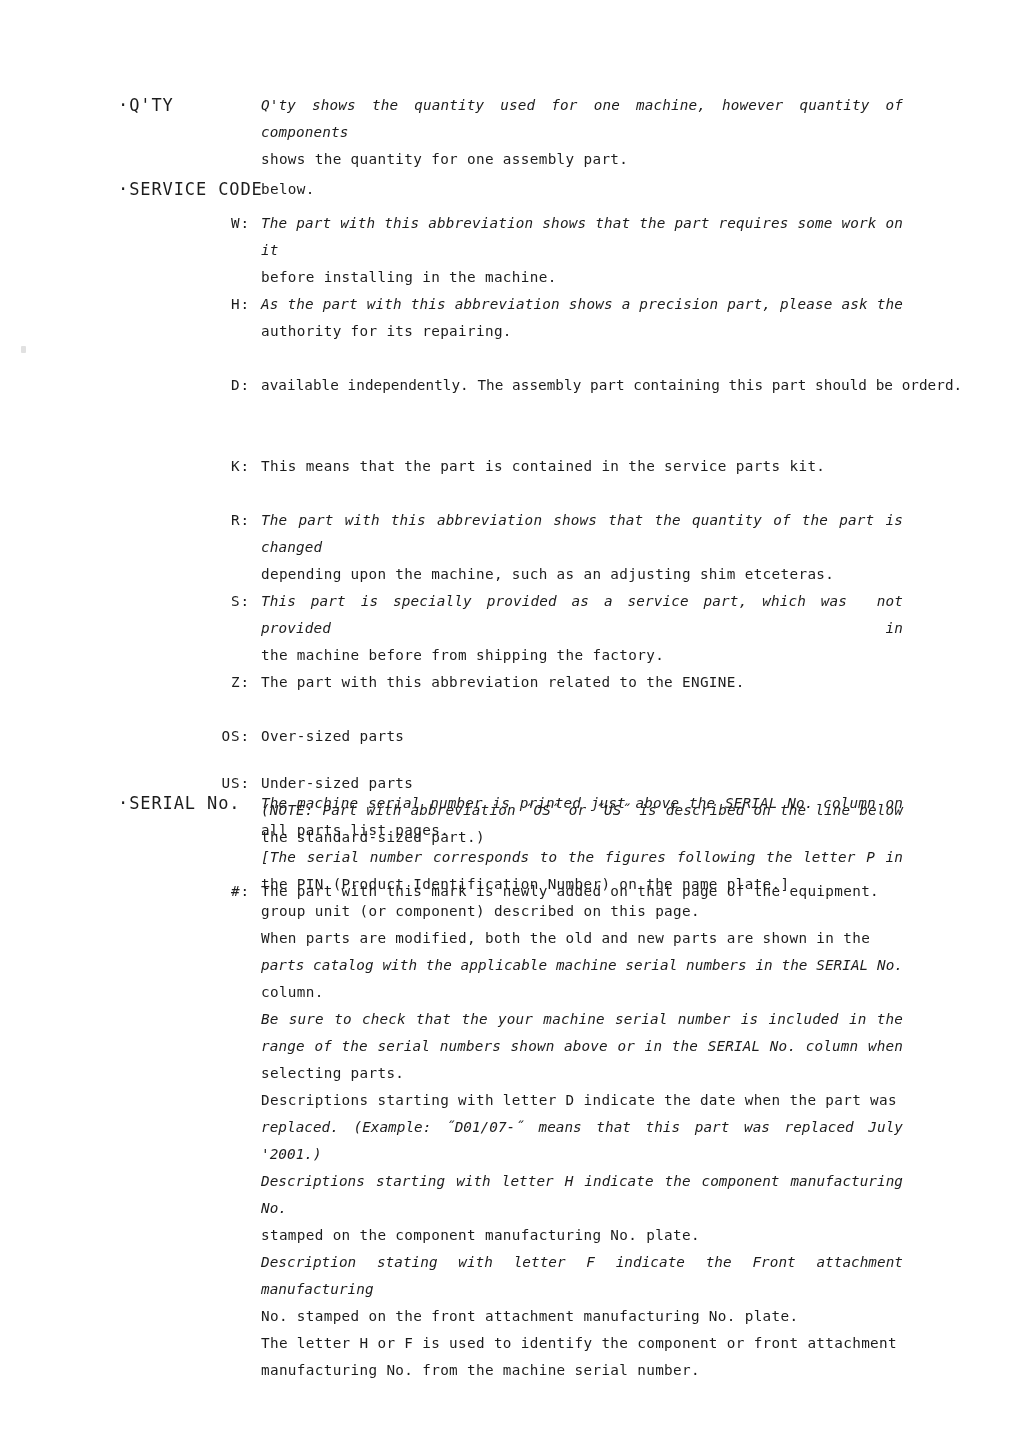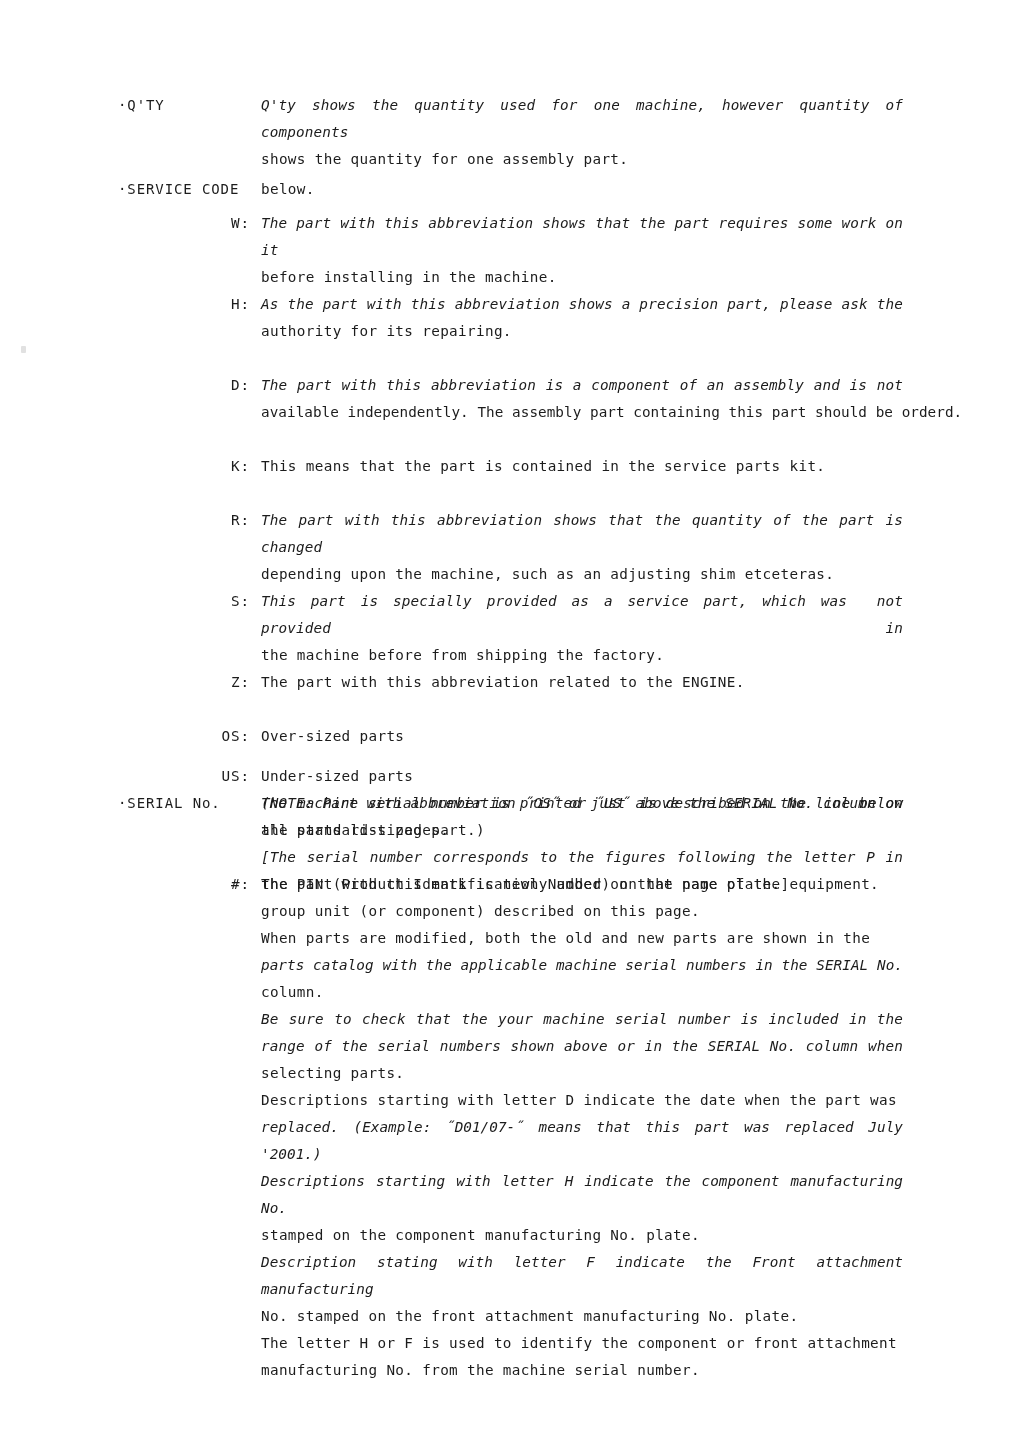--- a/index.html
+++ b/index.html
@@ -42,21 +42,21 @@
     position: relative;
     min-height: 27px;
   }
 
   
   .topic {
     position: absolute;
     left: 118px;
     top: 0;
     white-space: pre;
-    font-size: 14px;
+    font-size: 17px;
     letter-spacing: .9px;
     line-height: 27px;
   }
 
   
   .code {
     position: absolute;
     left: 150px;
     width: 100px;          
     top: 0;
@@ -130,21 +130,20 @@
       <span class="code">H:</span>
       <div class="body">
         <span class="line j">As the part with this abbreviation shows a precision part, please ask the</span>
         <span class="line">authority for its repairing.</span>
       </div>
     </div>
 
     <div class="row" style="margin-top:54px;">
       <span class="code">D:</span>
       <div class="body">
-        <span class="line j">The part with this abbreviation is a component of an assembly and is not</span>
         <span class="line" style="letter-spacing:.05px;">available independently. The assembly part containing this part should be orderd.</span>
       </div>
     </div>
 
     <div class="row" style="margin-top:54px;">
       <span class="code">K:</span>
       <div class="body">
         <span class="line">This means that the part is contained in the service parts kit.</span>
       </div>
     </div>
@@ -173,21 +172,21 @@
     </div>
 
 
     <div class="row" style="margin-top:27px;">
       <span class="code">OS:</span>
       <div class="body">
         <span class="line">Over-sized parts</span>
       </div>
     </div>
 
-    <div class="row" style="margin-top:13px;">
+    <div class="row" style="margin-top:20px;">
       <span class="code">US:</span>
       <div class="body">
         <span class="line">Under-sized parts</span>
         <span class="line j note-indent">(NOTE: Part with abbreviation ˝OS˝ or ˝US˝ is described on the line below</span>
         <span class="line note-indent">the standard-sized part.)</span>
       </div>
     </div>
 
     <div class="row" style="margin-top:81px;">
       <span class="code">#:</span>

